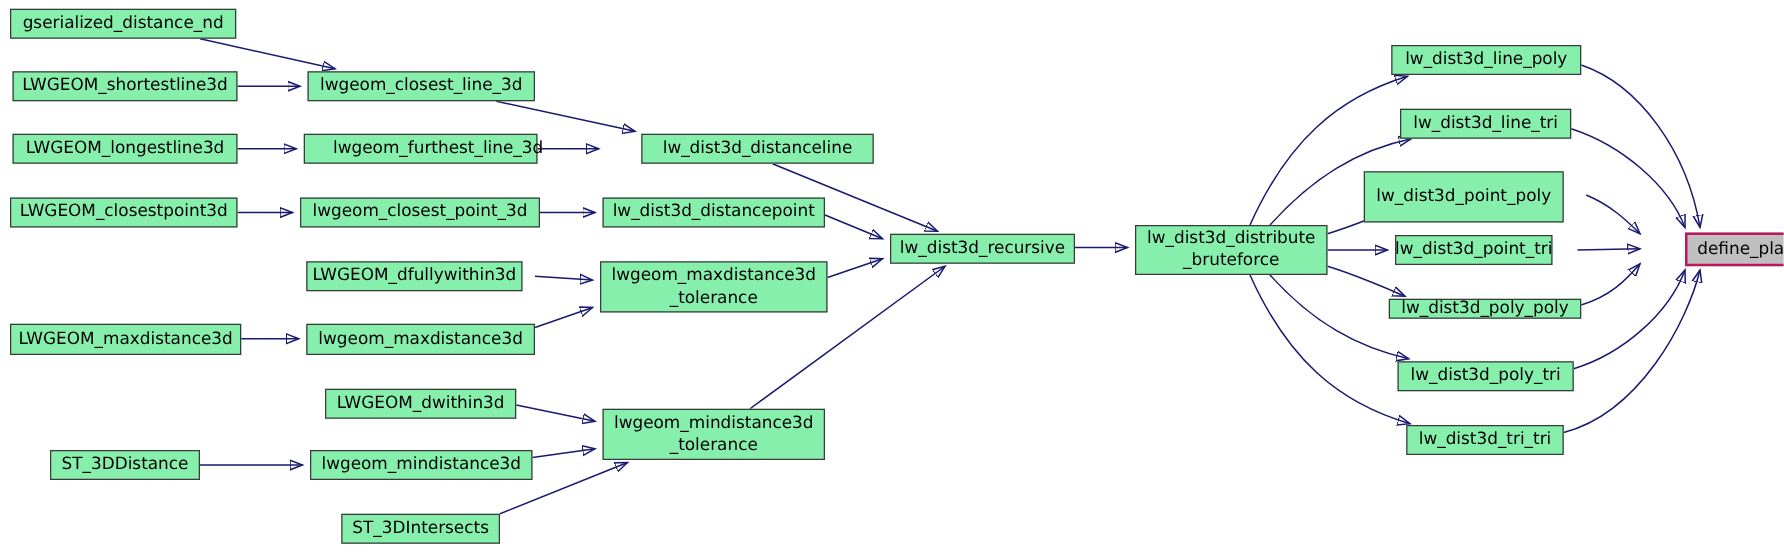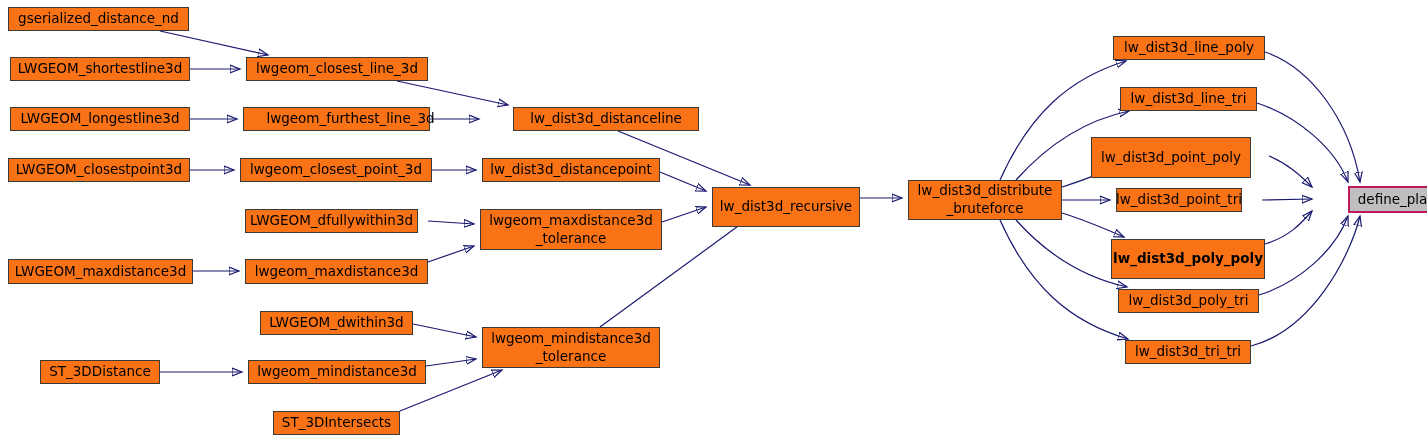--- a/index.html
+++ b/index.html
@@ -9,21 +9,21 @@
     height: 443px;
     background: #ffffff;
     font-family: "DejaVu Sans", "Liberation Sans", sans-serif;
     overflow: hidden;
   }
   .edges { position: absolute; left: 0; top: 0; width: 1427px; height: 443px; }
   .edges path { fill: none; stroke: #191970; stroke-width: 1.2px; }
   .node {
     position: absolute;
     box-sizing: border-box;
-    background: #f97316;
+    background: #86efac;
     border: 1px solid #3a3a3a;
     display: flex;
     align-items: center;
     justify-content: center;
     text-align: center;
     font-size: 13.5px;
     line-height: 1.32;
     color: #000000;
     white-space: pre-line;
     cursor: pointer;
@@ -96,27 +96,27 @@
   <div class="node" style="left:248px; top:360px; width:178px; height:24px;">lwgeom_mindistance3d</div>
   <div class="node" style="left:273px; top:411px; width:127px; height:24px;">ST_3DIntersects</div>
 
   <div class="node" style="left:513px; top:107px; width:186px; height:24px;">lw_dist3d_distanceline</div>
   <div class="node" style="left:482px; top:158px; width:178px; height:24px;">lw_dist3d_distancepoint</div>
   <div class="node" style="left:480px; top:209px; width:182px; height:41px;">lwgeom_maxdistance3d
 _tolerance</div>
   <div class="node" style="left:482px; top:327px; width:178px; height:41px;">lwgeom_mindistance3d
 _tolerance</div>
 
-  <div class="node" style="left:712px; top:187px; width:148px; height:40px;">lw_dist3d_recursive</div>
+  <div class="node" style="left:712px; top:187px; width:148px; height:24px;">lw_dist3d_recursive</div>
   <div class="node" style="left:908px; top:180px; width:154px; height:40px;">lw_dist3d_distribute
 _bruteforce</div>
 
   <div class="node" style="left:1113px; top:36px;  width:152px; height:24px;">lw_dist3d_line_poly</div>
   <div class="node" style="left:1120px; top:87px;  width:137px; height:24px;">lw_dist3d_line_tri</div>
   <div class="node" style="left:1091px; top:137px; width:160px; height:41px;">lw_dist3d_point_poly</div>
   <div class="node" style="left:1116px; top:188px; width:126px; height:24px;">lw_dist3d_point_tri</div>
-  <div class="node" style="left:1111px; top:239px; width:154px; height:40px;font-weight:bold;">lw_dist3d_poly_poly</div>
+  <div class="node" style="left:1111px; top:239px; width:154px; height:16px;">lw_dist3d_poly_poly</div>
   <div class="node" style="left:1118px; top:289px; width:141px; height:24px;">lw_dist3d_poly_tri</div>
   <div class="node" style="left:1125px; top:340px; width:126px; height:24px;">lw_dist3d_tri_tri</div>
 
   <div class="node hl" style="left:1316px; top:186px; width:106px; height:27px;">define_plane</div>
 
 </div>
 
 </body></html>

